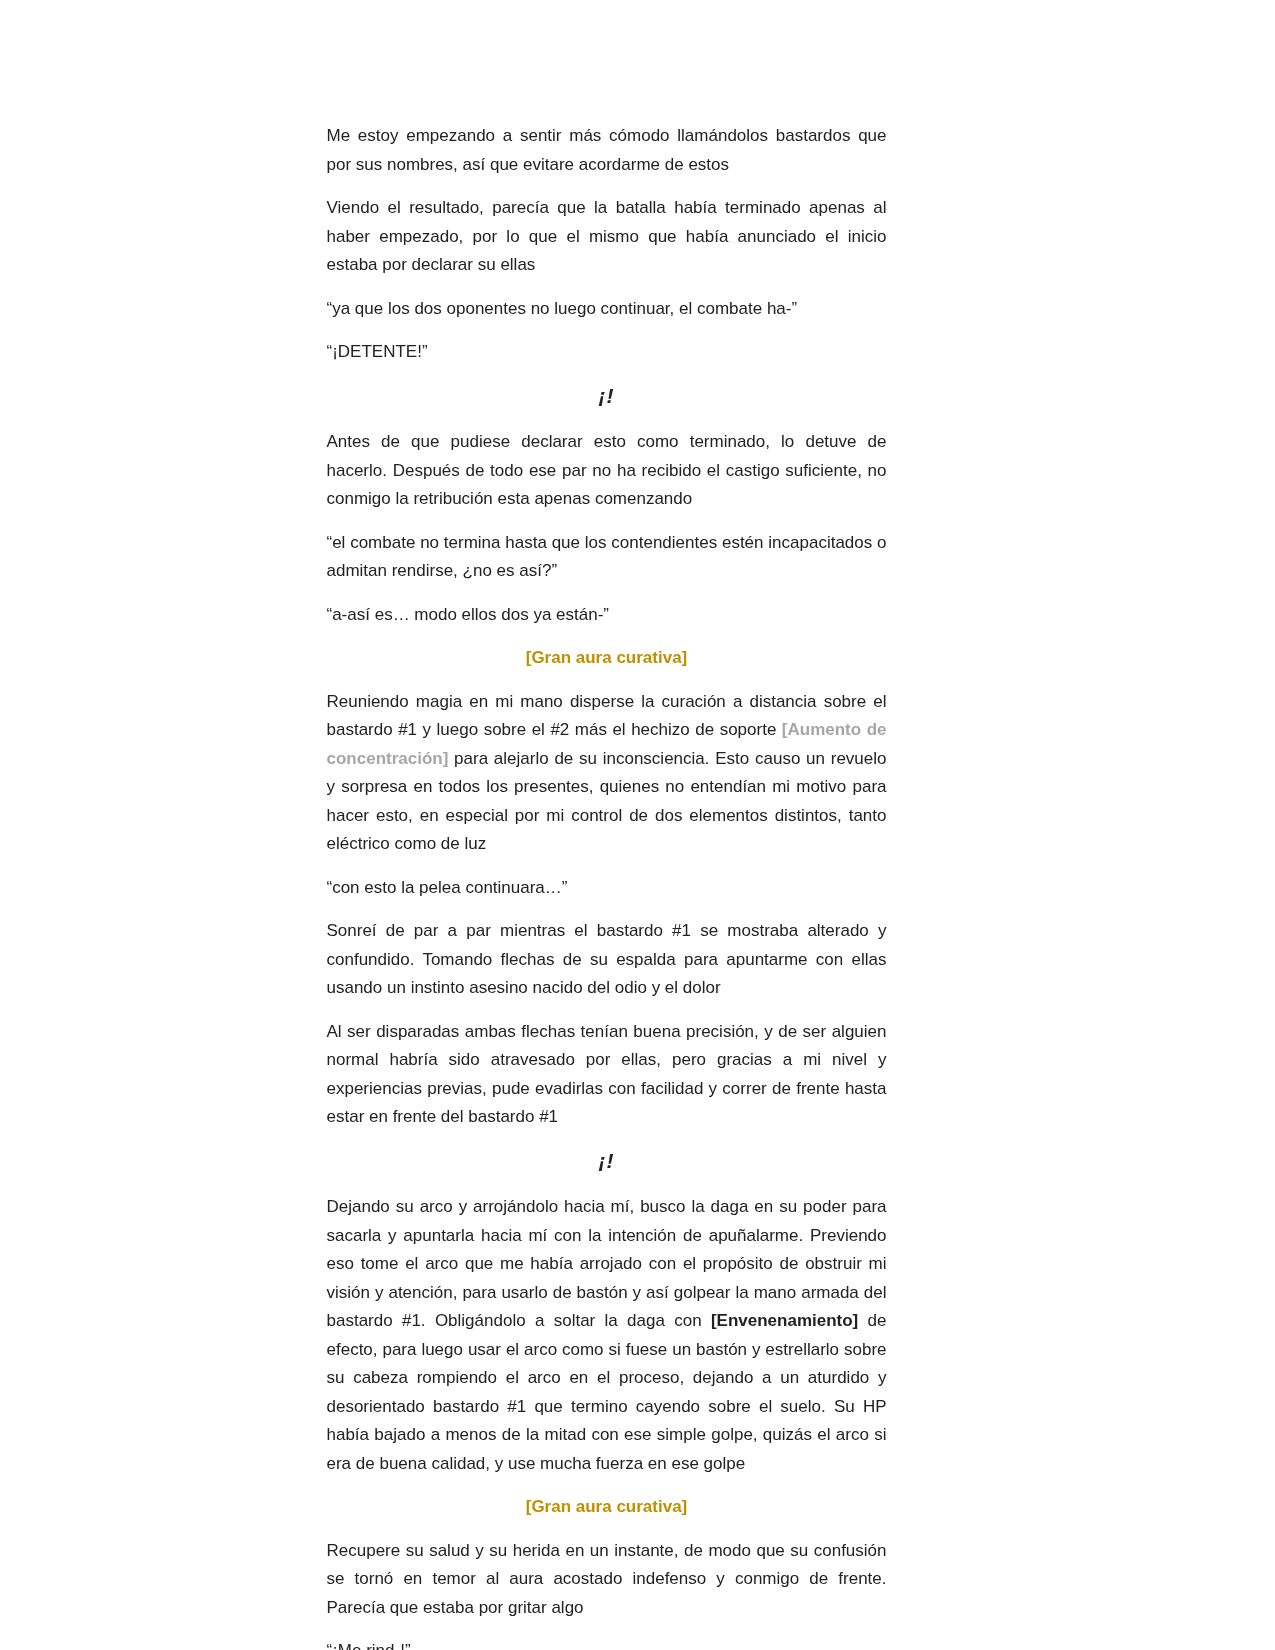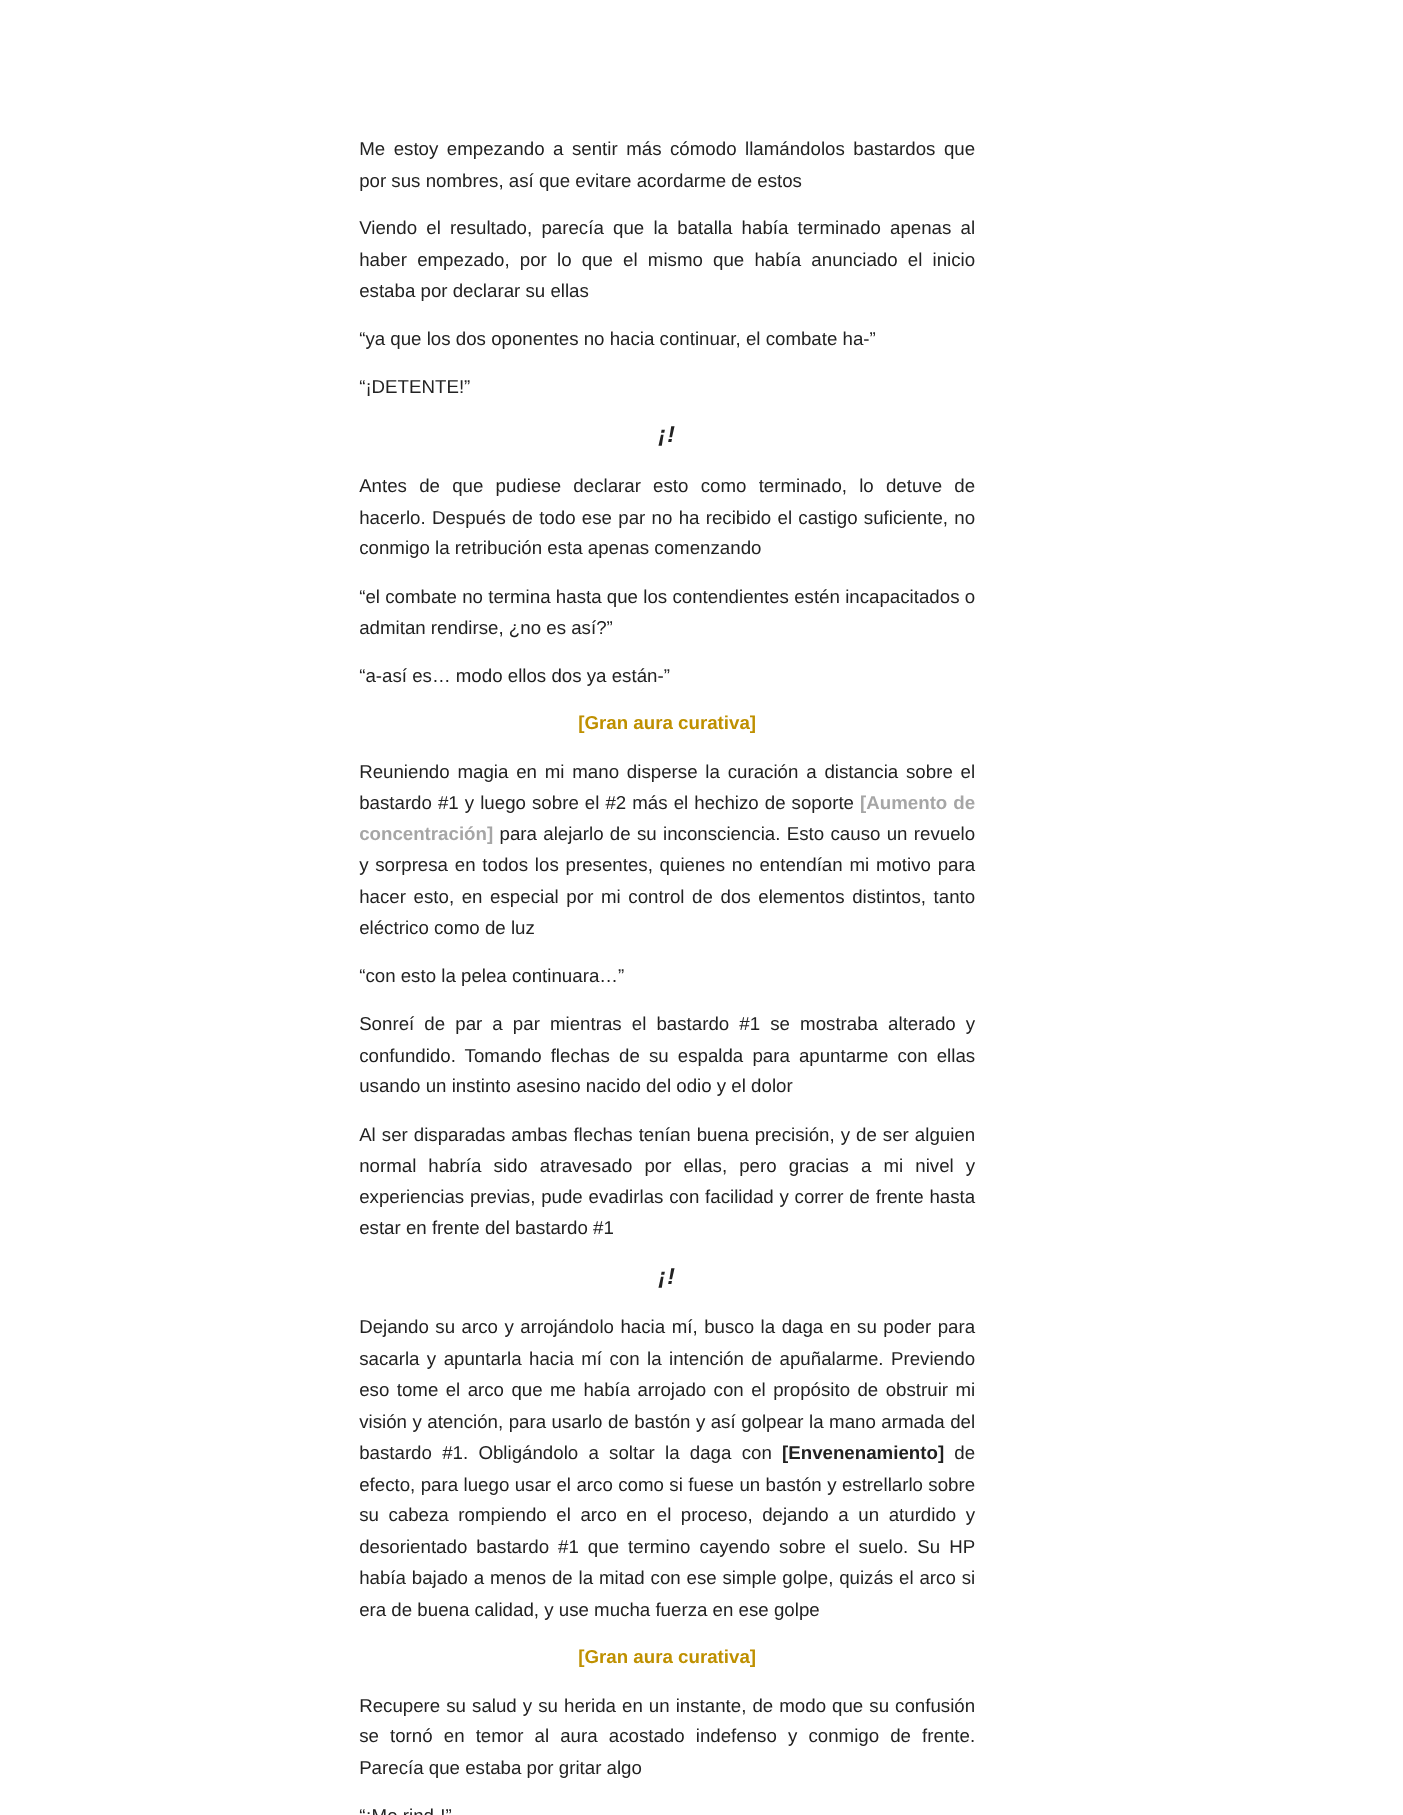--- a/index.html
+++ b/index.html
@@ -40,21 +40,21 @@
   }
   span { white-space: pre-wrap; }
 </style>
 </head>
 <body>
 
 <div class="page">
   <div>
       <p class="para"><span>Me estoy empezando a sentir más cómodo llamándolos bastardos que por sus nombres, así que evitare acordarme de estos</span></p>
       <p class="para"><span>Viendo el resultado, parecía que la batalla había terminado apenas al haber empezado, por lo que el mismo que había anunciado el inicio estaba por declarar su ellas</span></p>
-      <p class="para"><span>“ya que los dos oponentes no hacia continuar, el combate ha-”</span></p>
+      <p class="para"><span>“ya que los dos oponentes no luego continuar, el combate ha-”</span></p>
       <p class="para"><span>“</span><span style="font-weight: 400;">¡DETENTE!</span><span>”</span></p>
       <p class="divider"><span>¡!</span></p>
       <p class="para"><span>Antes de que pudiese declarar esto como terminado, lo detuve de hacerlo. Después de todo ese par no ha recibido el castigo suficiente, no conmigo la retribución esta apenas comenzando</span></p>
       <p class="para"><span>“el combate no termina hasta que los contendientes estén incapacitados o admitan rendirse, ¿no es así?”</span></p>
       <p class="para"><span>“a-así es… modo ellos dos ya están-”</span></p>
       <p class="center spell-center"><span style="font-weight: 700; color: rgb(191, 144, 0);">[Gran aura curativa]</span></p>
       <p class="para"><span>Reuniendo magia en mi mano disperse la curación a distancia sobre el bastardo #1 y luego sobre el #2 más el hechizo de soporte </span><span style="font-weight: 700; color: rgb(166, 166, 166);">[Aumento de concentración]</span><span> para alejarlo de su inconsciencia. Esto causo un revuelo y sorpresa en todos los presentes, quienes no entendían mi motivo para hacer esto, en especial por mi control de dos elementos distintos, tanto eléctrico como de luz</span></p>
       <p class="para"><span>“con esto la pelea continuara…”</span></p>
       <p class="para"><span>Sonreí de par a par mientras el bastardo #1 se mostraba alterado y confundido. Tomando flechas de su espalda para apuntarme con ellas usando un instinto asesino nacido del odio y el dolor</span></p>
       <p class="para"><span>Al ser disparadas ambas flechas tenían buena precisión, y de ser alguien normal habría sido atravesado por ellas, pero gracias a mi nivel y experiencias previas, pude evadirlas con facilidad y correr de frente hasta estar en frente del bastardo #1</span></p>

